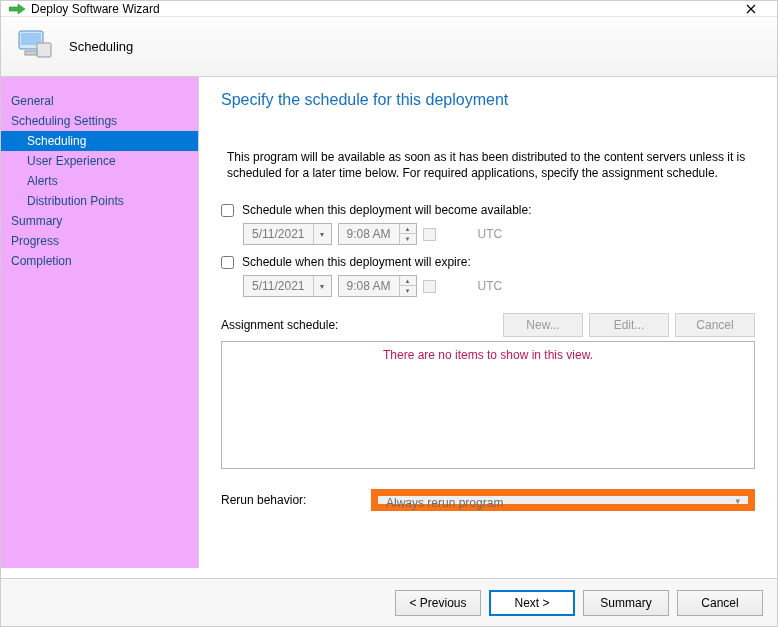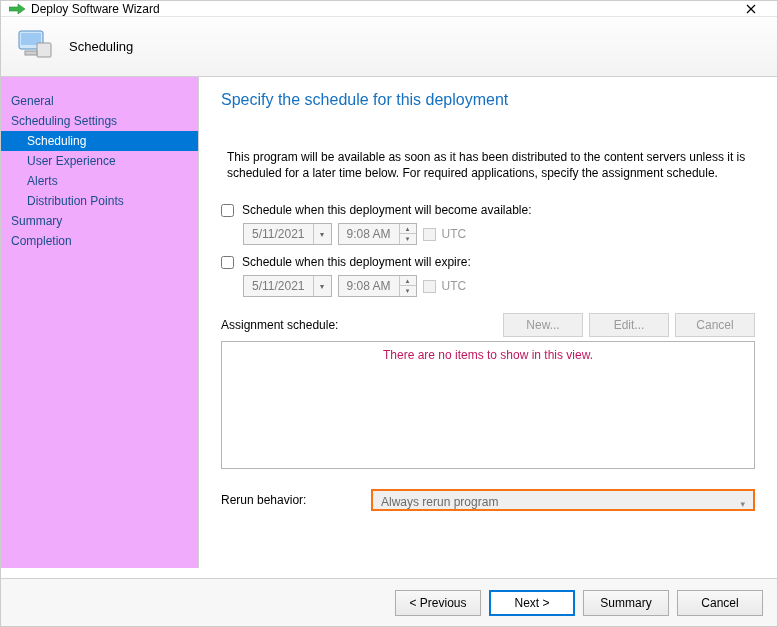--- a/index.html
+++ b/index.html
@@ -143,21 +143,21 @@
     text-align: center;
     color: #666;
   }
   .combo .spinner span:first-child { border-bottom: 1px solid #c8c8c8; }
   .utc-box {
     display:inline-block;
     width:13px; height:13px;
     border:1px solid #c8c8c8;
     background:#f3f3f3;
   }
-  .utc-label { color:#9a9a9a; }
+  .utc-label { color:#9a9a9a;margin-left:36px; }
   .assign-row {
     display: flex;
     align-items: center;
     margin: 16px 0 4px 0;
   }
   .assign-label { flex: 1; }
   .btn {
     height: 24px;
     min-width: 80px;
     border: 1px solid #adadad;
@@ -187,25 +187,25 @@
   }
   .rerun-row {
     display: flex;
     align-items: center;
     margin-top: 20px;
   }
   .rerun-label { width: 150px; }
   .rerun-select {
     flex: 1;
     height: 22px;
-    border: 2px solid #f97316;
+    border: 7px solid #f97316;
     background: #efefef;
     color: #6b6b6b;
     display: flex;
-    align-items: flex-end;
+    align-items: flex-start;
     padding: 0 8px;
     position: relative;
   }
   .rerun-select .chev {
     position: absolute;
     right: 8px;
     font-size: 9px;
     color: #888;
   }
   
@@ -265,20 +265,21 @@
 <div class="body">
 
   <div class="sidebar" id="sidebar">
       <div class="side-item">General</div>
       <div class="side-item">Scheduling Settings</div>
       <div class="side-item child selected">Scheduling</div>
       <div class="side-item child">User Experience</div>
       <div class="side-item child">Alerts</div>
       <div class="side-item child">Distribution Points</div>
       <div class="side-item">Summary</div>
+      <div class="side-item">Progress</div>
       <div class="side-item">Completion</div>
     </div>
 
   <div class="main">
     <div class="main-heading">Specify the schedule for this deployment</div>
     <p class="intro-text">This program will be available as soon as it has been distributed to the content servers unless it is scheduled for a later time below. For required applications, specify the assignment schedule.</p>
 
     <div class="check-row">
       <input type="checkbox" style="">
       <span>Schedule when this deployment will become available:</span>

